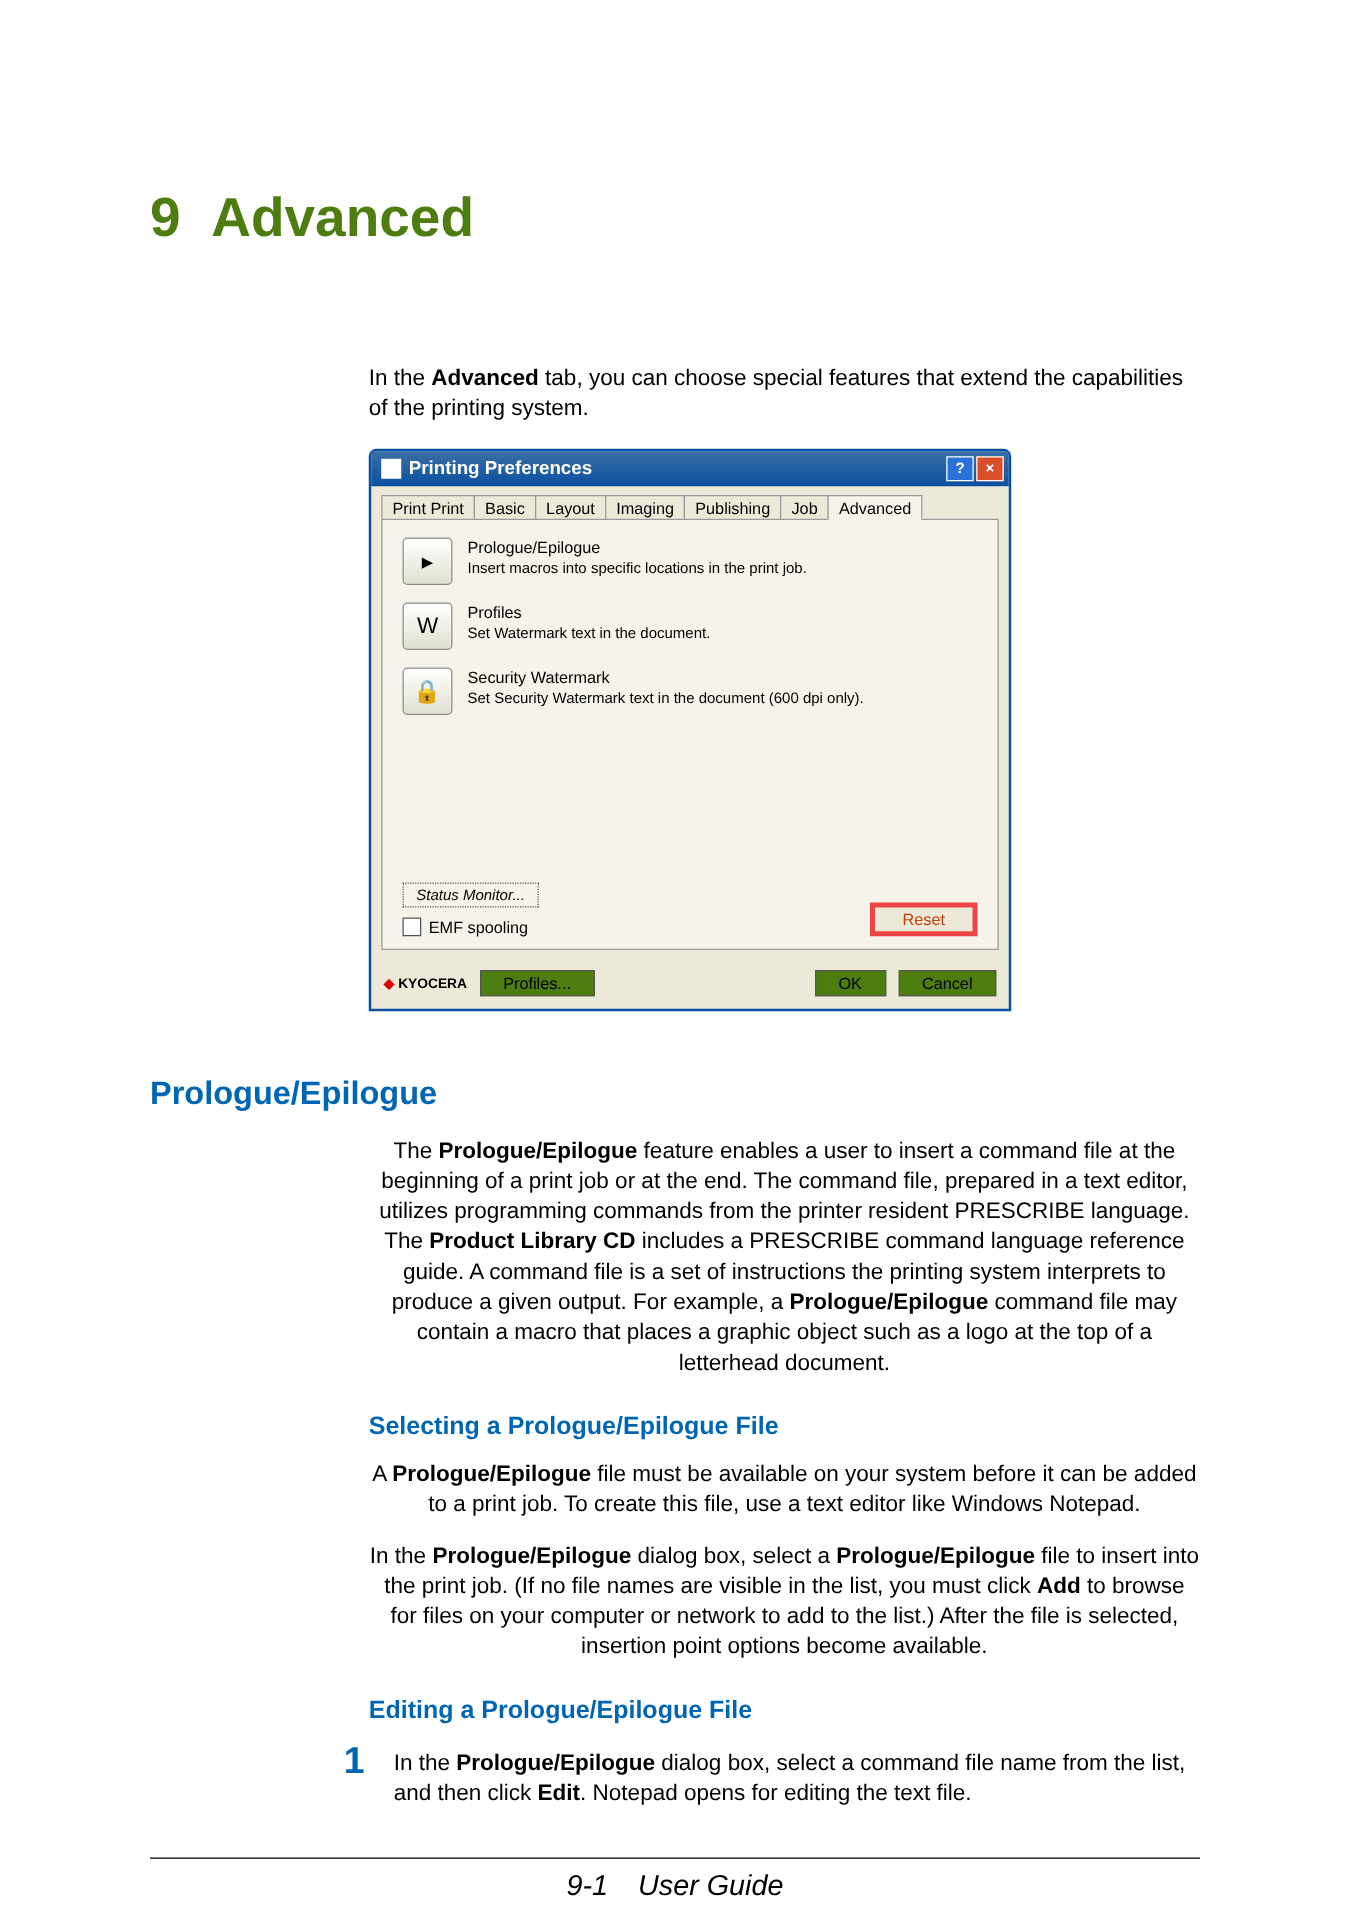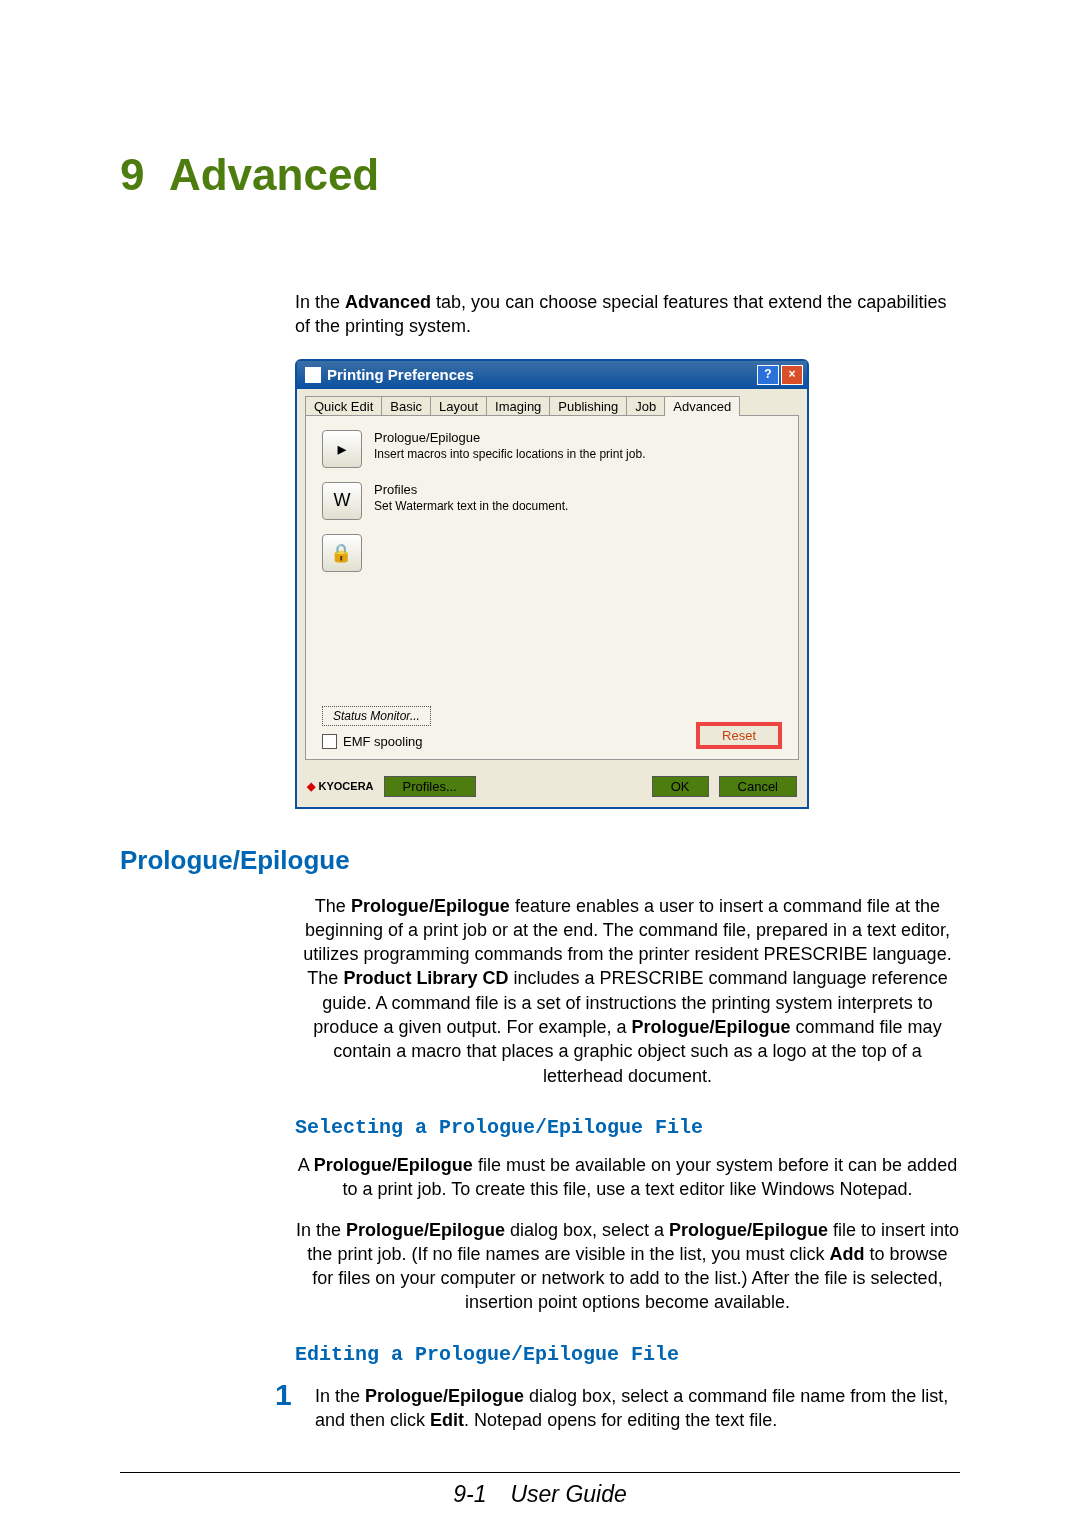--- a/index.html
+++ b/index.html
@@ -25,21 +25,21 @@
     line-height: 1.35;
     margin-bottom: 20px;
   }
   .bold { font-weight: bold; }
   .dialog-img {
     margin-left: 175px;
     width: 510px;
     border: 2px solid #0a50a1;
     border-radius: 6px 6px 0 0;
     background: #ece9d8;
-    margin-bottom: 36px;
+    margin-bottom: 50px;
     font-size: 14px;
   }
   .titlebar {
     background: linear-gradient(#3b6ea5, #0a50a1);
     color: #fff;
     height: 28px;
     display: flex;
     align-items: center;
     padding: 0 4px 0 8px;
   }
@@ -170,21 +170,20 @@
     font-size: 18px;
     line-height: 1.35;
     margin-bottom: 16px;
     text-align: center;
   }
   .h3 {
     color: #0066b3;
     font-size: 20px;
     font-weight: bold;
     margin: 28px 0 14px 175px;
-    font-family: Liberation Mono, monospace;
   }
   .step-row {
     display: flex;
     margin-left: 155px;
     margin-bottom: 16px;
   }
   .step-num {
     color: #0066b3;
     font-size: 30px;
     font-weight: bold;
@@ -223,21 +222,21 @@
   </div>
 
   <div class="dialog-img">
     <div class="titlebar">
       <div class="titlebar-icon"></div>
       <div class="titlebar-text">Printing Preferences</div>
       <div class="titlebar-btn help">?</div>
       <div class="titlebar-btn">×</div>
     </div>
     <div class="tabs">
-      <div class="tab">Quick Edit</div>
+      <div class="tab">Print Print</div>
       <div class="tab">Basic</div>
       <div class="tab">Layout</div>
       <div class="tab">Imaging</div>
       <div class="tab">Publishing</div>
       <div class="tab">Job</div>
       <div class="tab active">Advanced</div>
     </div>
     <div class="tab-body">
       <div class="opt-row">
         <div class="opt-icon">▸</div>
@@ -248,20 +247,24 @@
       </div>
       <div class="opt-row">
         <div class="opt-icon">W</div>
         <div>
           <div class="opt-title">Profiles</div>
           <div class="opt-desc">Set Watermark text in the document.</div>
         </div>
       </div>
       <div class="opt-row">
         <div class="opt-icon">🔒</div>
+        <div>
+          <div class="opt-title">Security Watermark</div>
+          <div class="opt-desc">Set Security Watermark text in the document (600 dpi only).</div>
+        </div>
       </div>
 
       <div class="status-btn">Status Monitor...</div>
       <div class="checkbox-row">
         <div class="box"></div>
         <span>EMF spooling</span>
       </div>
       <div class="reset-btn">Reset</div>
     </div>
     <div class="dlg-footer">

